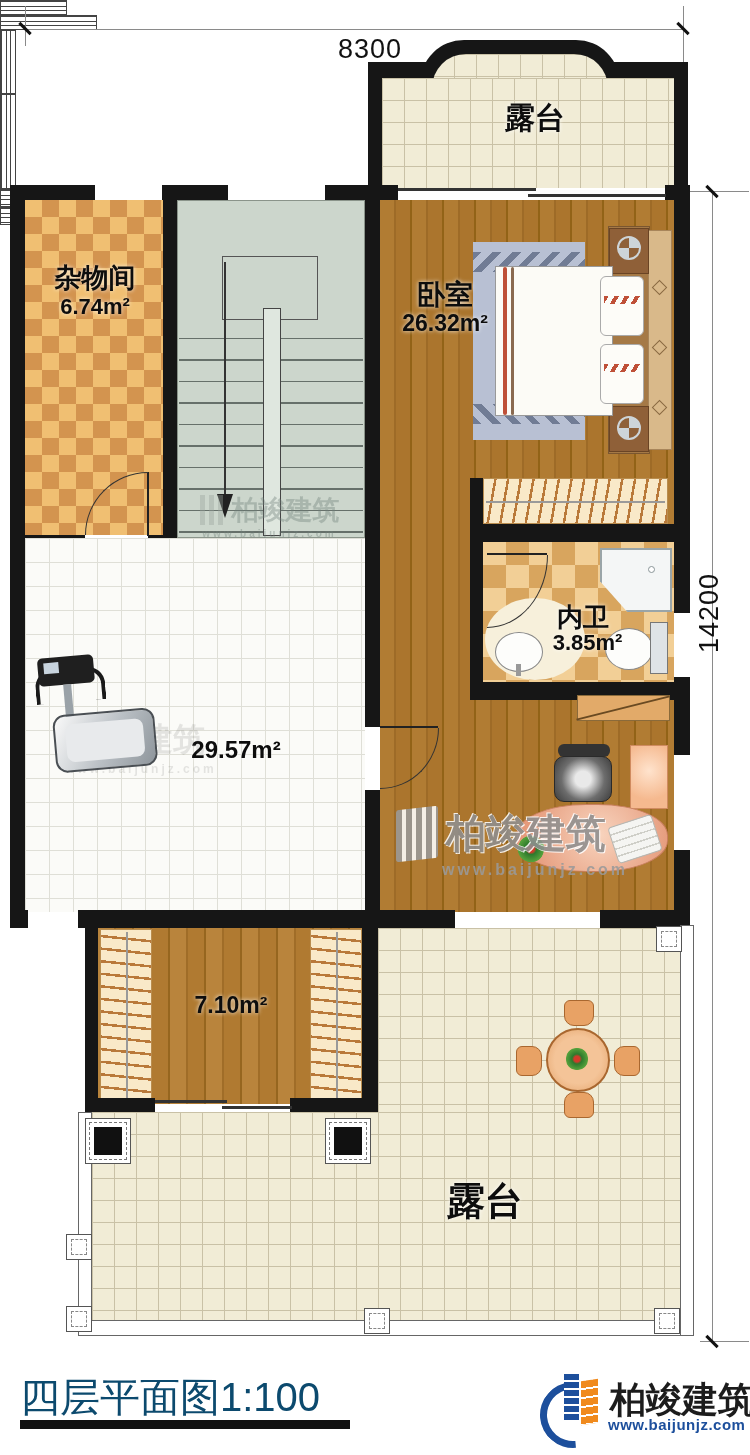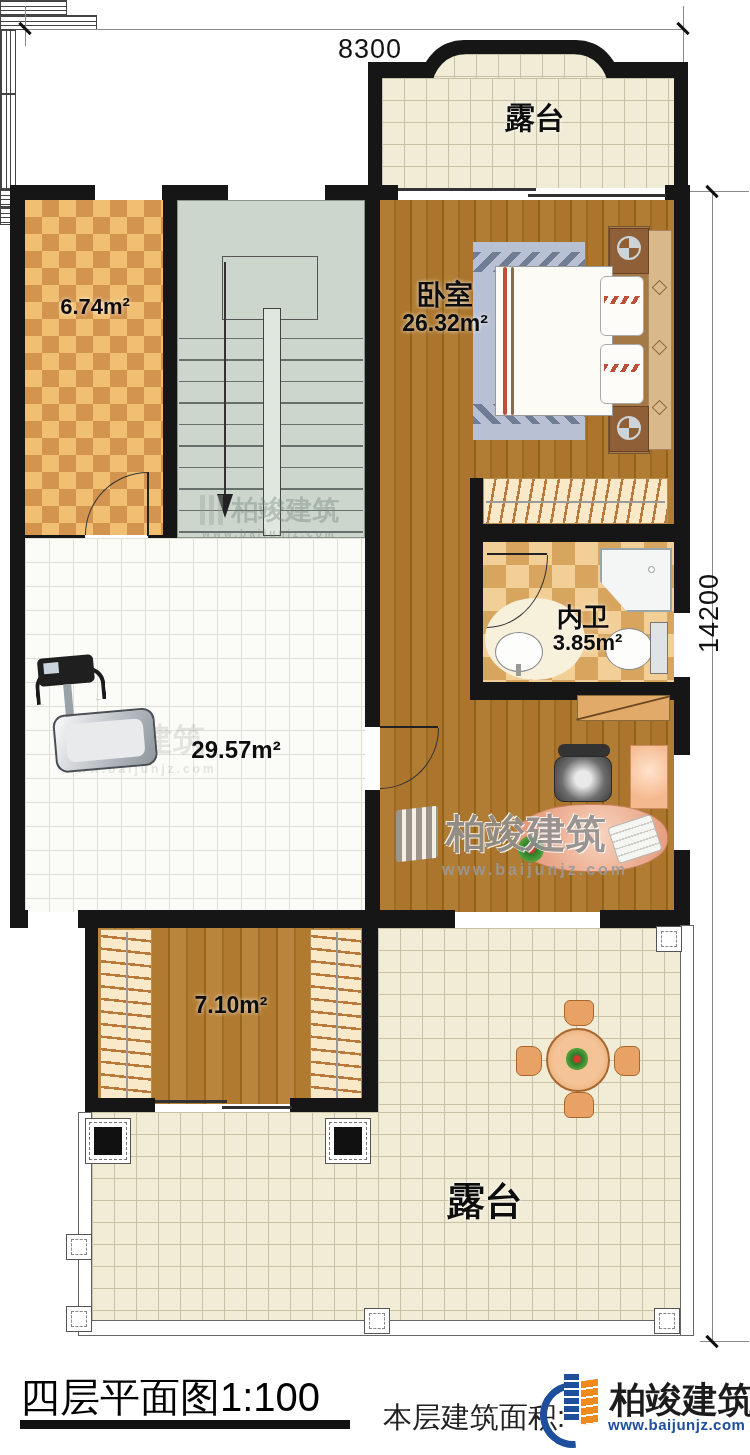--- a/index.html
+++ b/index.html
@@ -103,20 +103,21 @@
   <div class="slide" style="left:398px;top:188px;width:138px;"></div>
   <div class="slide" style="left:528px;top:194px;width:138px;"></div>
   <div class="wall" style="left:10px;top:185px;width:15px;height:743px;"></div>
 
   <div class="abs checker-sm" style="left:25px;top:200px;width:140px;height:335px;"></div>
   <div class="wall" style="left:163px;top:200px;width:14px;height:340px;"></div>
   <div class="wall" style="left:10px;top:535px;width:75px;height:14px;"></div>
   <div class="wall" style="left:148px;top:535px;width:29px;height:14px;"></div>
   <div class="leaf" style="left:147px;top:472px;width:2px;height:64px;"></div>
   <div class="arc-tl" style="left:85px;top:472px;width:62px;height:62px;"></div>
+  <div class="rname" style="left:30px;top:260px;width:130px;font-size:27px;">杂物间</div>
   <div class="rarea" style="left:30px;top:294px;width:130px;font-size:22px;">6.74m²</div>
 
   <div class="abs stairsbg" style="left:177px;top:200px;width:188px;height:338px;"></div>
   <div class="abs" style="left:179px;top:318px;width:184px;height:216px;
        background:repeating-linear-gradient(180deg,transparent 0 20px,#66706a 20px 21.5px);"></div>
   <div class="abs" style="left:222px;top:256px;width:96px;height:64px;border:1.3px solid #555;box-sizing:border-box;background:#ccd6cc;"></div>
   <div class="abs" style="left:263px;top:308px;width:18px;height:228px;border:1.5px solid #444;box-sizing:border-box;background:#dfe7df;"></div>
   <div class="abs" style="left:224px;top:262px;width:1.5px;height:234px;background:#333;"></div>
   <div class="abs" style="left:217px;top:494px;width:0;height:0;
        border-left:8px solid transparent;border-right:8px solid transparent;border-top:24px solid #222;"></div>
@@ -260,23 +261,22 @@
   <div class="furn" style="left:564px;top:1000px;width:30px;height:26px;background:#e8a265;border:1.5px solid #a9672f;border-radius:6px 6px 10px 10px;"></div>
   <div class="furn" style="left:564px;top:1092px;width:30px;height:26px;background:#e8a265;border:1.5px solid #a9672f;border-radius:10px 10px 6px 6px;"></div>
   <div class="furn" style="left:516px;top:1046px;width:26px;height:30px;background:#e8a265;border:1.5px solid #a9672f;border-radius:6px 10px 10px 6px;"></div>
   <div class="furn" style="left:614px;top:1046px;width:26px;height:30px;background:#e8a265;border:1.5px solid #a9672f;border-radius:10px 6px 6px 10px;"></div>
   <div class="furn" style="left:546px;top:1028px;width:64px;height:64px;border-radius:50%;
        background:radial-gradient(circle,#f4c498 0 55%,#e2a066);border:2px solid #a9672f;"></div>
   <div class="furn" style="left:566px;top:1048px;width:22px;height:22px;border-radius:45%;
        background:radial-gradient(circle,#d23b2a 0 18%,#2d7a2d 32%,#57a23c 70%,transparent 78%);"></div>
   <div class="rname" style="left:420px;top:1176px;width:130px;font-size:38px;">露台</div>
 
-  <div class="abs" style="left:20px;top:1370px;font-size:40px;color:#000000;white-space:nowrap;">四层平面图1:100</div>
+  <div class="abs" style="left:20px;top:1370px;font-size:40px;color:#0c4a6e;white-space:nowrap;">四层平面图1:100</div>
   <div class="abs" style="left:20px;top:1420px;width:330px;height:9px;background:#111;"></div>
-  <div class="abs" style="left:383px;top:1398px;font-size:29px;color:#222;white-space:nowrap;width:210px;overflow:hidden;">本层建筑面积:</div>
 
   <div class="brandmark" style="left:540px;top:1372px;">
     <div class="swoosh"></div>
     <div class="bldg-b"></div>
     <div class="bldg-o"></div>
   </div>
   <div class="abs" style="left:610px;top:1376px;font-size:36px;font-weight:900;color:#1c1c1c;white-space:nowrap;">柏竣建筑</div>
   <div class="abs" style="left:608px;top:1416px;font-size:15px;font-weight:700;color:#1d4f9c;letter-spacing:.5px;white-space:nowrap;">www.baijunjz.com</div>
 
 </div>

